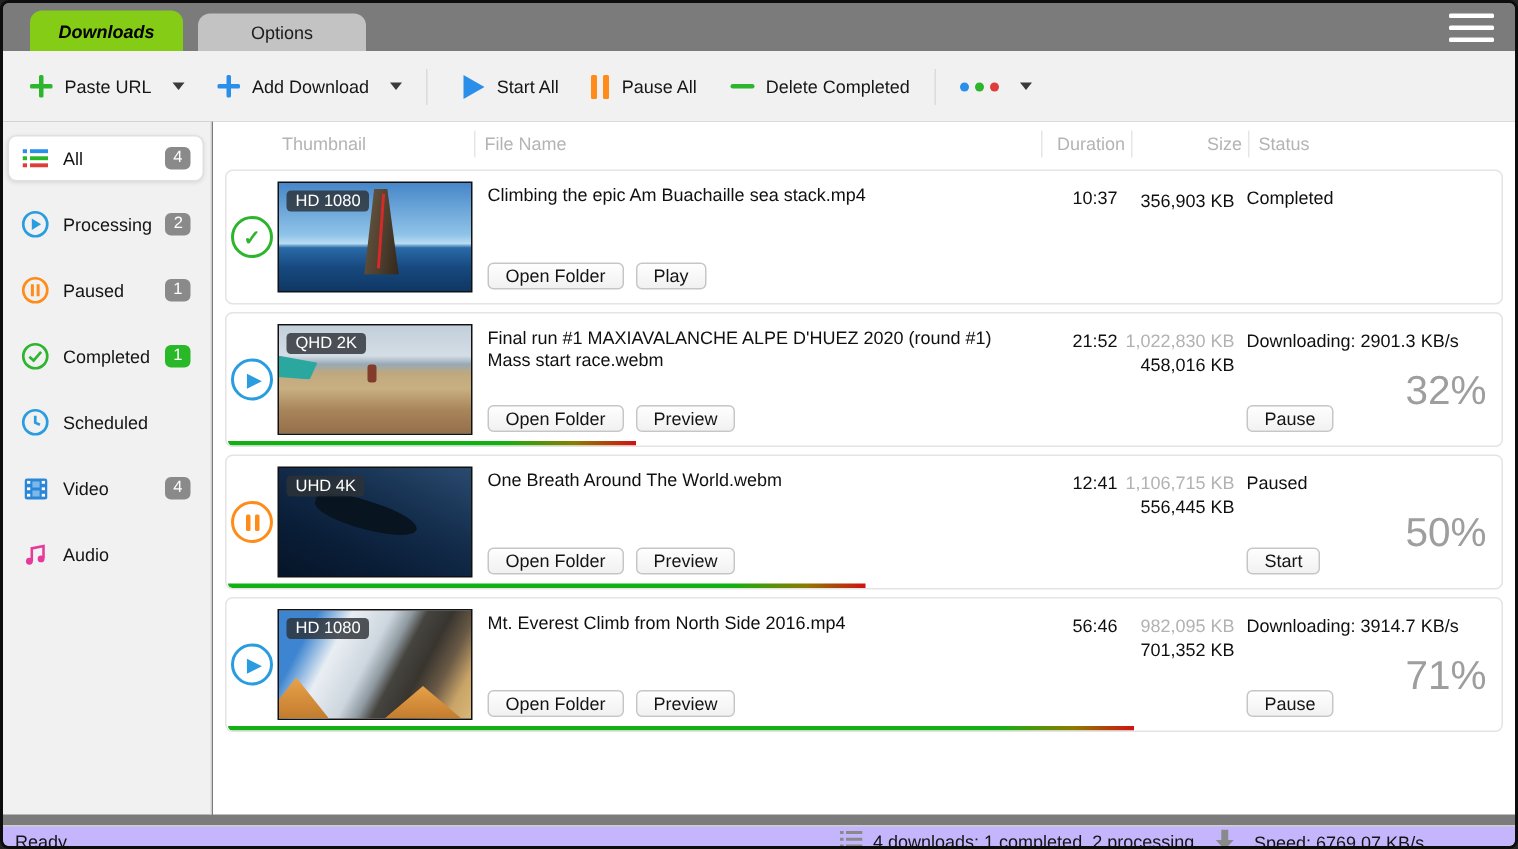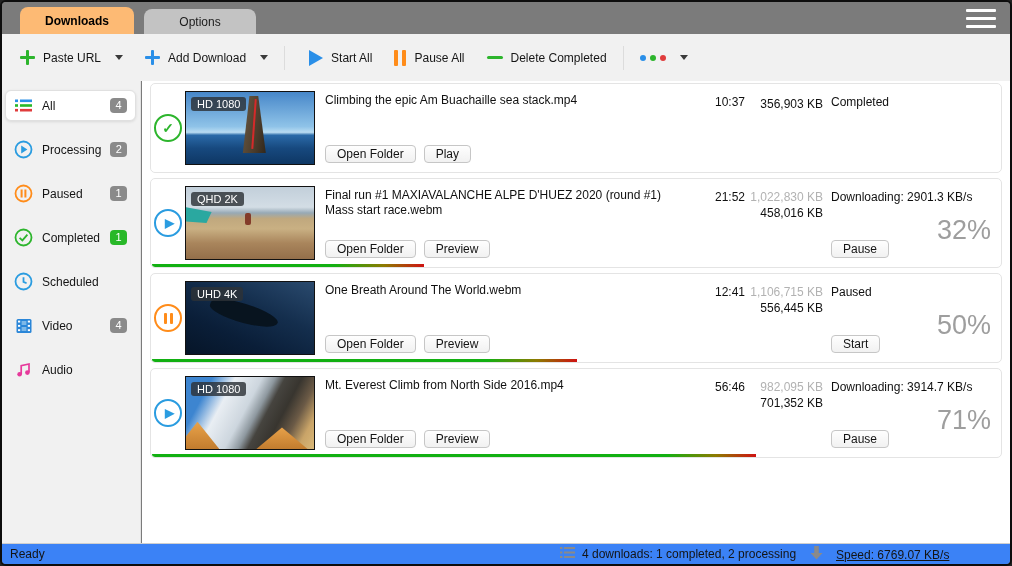--- a/index.html
+++ b/index.html
@@ -7,21 +7,21 @@
   body { font-family:"Liberation Sans", sans-serif; background:#222; position:relative; }
 
   .window { position:absolute; inset:0; width:1012px; height:566px; background:#7b7b7b;
             border:2px solid #0d0d0d; border-radius:6px; overflow:hidden; }
 
   
   .titlebar { position:relative; height:32px; background:#7b7b7b; }
   .tabs { position:absolute; left:18px; bottom:0; display:flex; align-items:flex-end; }
   .tab { display:flex; align-items:center; justify-content:center; font-size:12px;
          border-radius:8px 8px 0 0; cursor:default; }
-  .tab.active   { background:#fdba74; color:#000; font-weight:bold; width:114px; height:27px; }
+  .tab.active   { background:#84cc16; color:#000; font-weight:bold; width:102px; height:27px;font-style:italic; }
   .tab.inactive { background:#c3c3c3; color:#1c1c1c; width:112px; height:25px; margin-left:10px; }
   .hamburger { position:absolute; right:14px; top:7px; width:30px; height:19px;
                display:flex; flex-direction:column; justify-content:space-between; cursor:pointer; }
   .hamburger i { display:block; height:3px; background:#fff; border-radius:1px; }
 
   
   .toolbar { position:absolute; top:32px; left:0; right:0; height:47px; background:#f1f1f1;
              display:flex; align-items:center; padding:0 14px; }
   .tbtn { display:flex; align-items:center; gap:8px; font-size:12px; color:#161616;
           padding:6px 4px; cursor:pointer; white-space:nowrap; }
@@ -108,21 +108,21 @@
   .c-dur { width:60px; text-align:right; padding-top:11px; font-size:12px; color:#101010; }
   .c-size { width:78px; text-align:right; padding-top:11px; font-size:12px; }
   .size-total { color:#b2b2b2; } .size-done { color:#101010; margin-top:2px; }
   .c-status { width:178px; position:relative; padding:11px 8px 8px 8px; font-size:12px; color:#101010; }
   .pct { position:absolute; right:10px; top:36px; font-size:27px; color:#9e9e9e; }
   .abtn { position:absolute; left:8px; bottom:9px; }
   .pbar { position:absolute; left:1px; bottom:0; height:3px; border-radius:0 0 0 4px;
           background:linear-gradient(90deg,#12b012 0%,#12b012 calc(100% - 90px),#8d7a00 calc(100% - 40px),#cf1212 100%); }
 
   
-  .statusbar { position:absolute; left:0; right:0; bottom:0; height:21px; background:#3b82f6;
+  .statusbar { position:absolute; left:0; right:0; bottom:0; height:14px; background:#c4b5fd;
                border-top:1px solid #cfcfcf; font-size:12px; color:#141414; }
   .sb-ready { position:absolute; left:8px; top:3px; }
   .sb-summary { position:absolute; left:558px; top:2px; display:flex; align-items:center; gap:7px; }
   .sb-speed { position:absolute; left:808px; top:2px; display:flex; align-items:center; gap:13px;text-decoration:underline; }
 </style>
 </head>
 <body>
 
 <div class="window">
 
@@ -262,20 +262,28 @@
           <path d="M6.2 13 L6.2 4.6 L14 3 L14 11.2" fill="none" stroke="#e6399b" stroke-width="1.7"></path>
           <circle cx="4.6" cy="13.2" r="2.3" fill="#e6399b"></circle>
             <circle cx="12.4" cy="11.6" r="2.3" fill="#e6399b"></circle>
         </svg>
       </span>
       <span>Audio</span>
     </div>
   </div>
 
   <div class="main">
+    <div class="thead">
+      <div class="h h-spacer"></div>
+      <div class="h h-thumb">Thumbnail</div>
+      <div class="h h-name">File Name</div>
+      <div class="h h-dur">Duration</div>
+      <div class="h h-size">Size</div>
+      <div class="h h-status">Status</div>
+    </div>
 
     <div class="rows">
 
       <div class="drow">
         <div class="c-icon">
             <span class="ricon check">✓</span>
           </div>
         <div class="c-thumb">
           <div class="thumb t1">
             <span class="qbadge">HD 1080</span>

